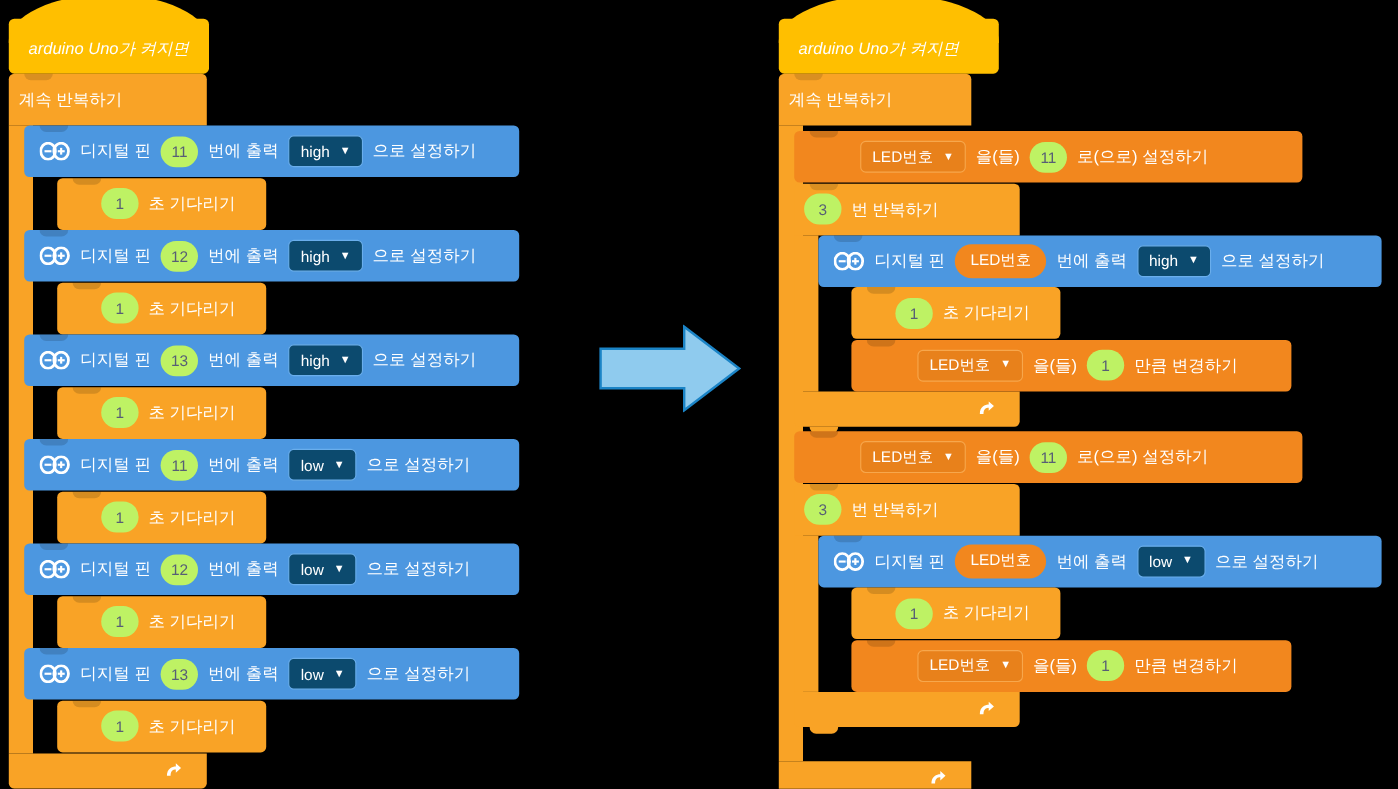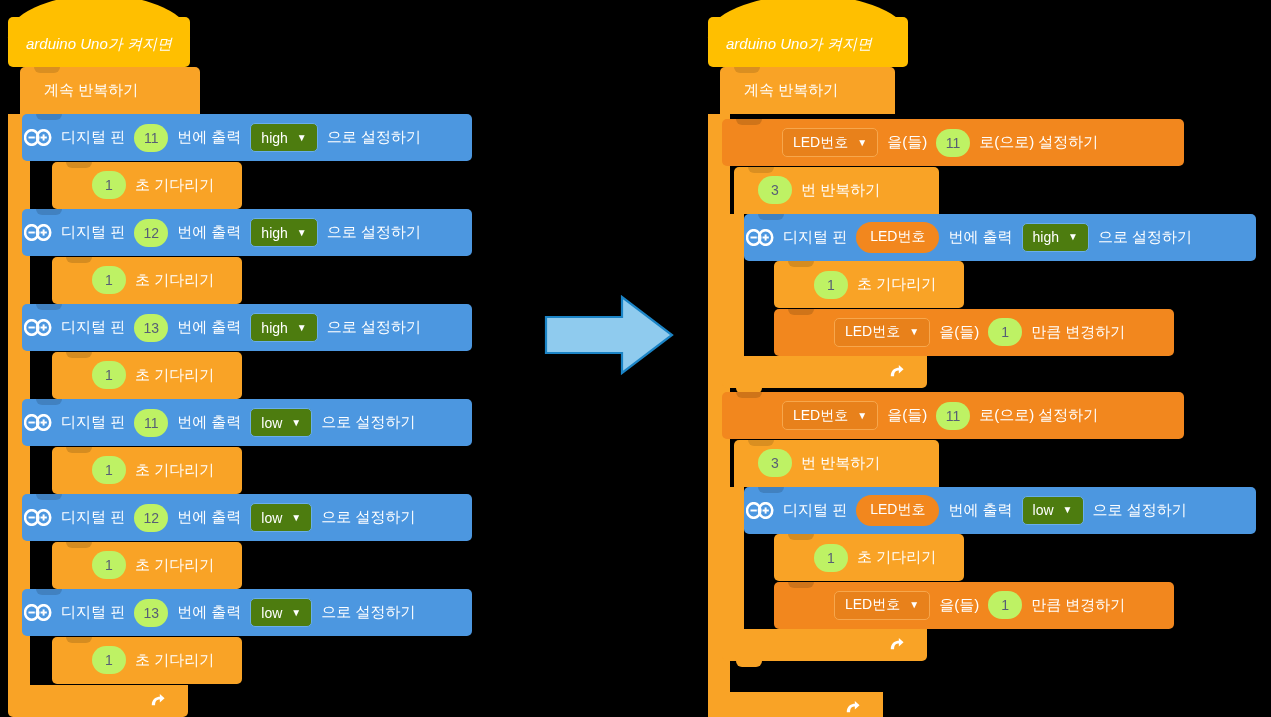--- a/index.html
+++ b/index.html
@@ -13,21 +13,21 @@
 
   
   .blk{
     position:absolute;
     display:flex; align-items:center;
     color:#fff;
     font-size:15px;
     white-space:nowrap;
     border-radius:5px;
   }
-  .blk.cmd{ height:47px; padding:0 2px; gap:9px; }
+  .blk.cmd{ height:47px; padding:0 14px; gap:9px; }
 
   
   .blk.cmd::before{
     content:""; position:absolute; left:14px; top:0;
     width:26px; height:6px; border-radius:0 0 7px 7px;
     background:rgba(0,0,0,.14);
   }
 
   .c-blue  { background:#4C97E0; }
   .c-orange{ background:#F9A326; }
@@ -47,24 +47,24 @@
     position:absolute; left:0; top:-22px;
     width:100%; height:44px;
     background:#FFBF00;
     border-radius:52% 52% 0 0 / 100% 100% 0 0;
   }
   .hat .txt{ position:relative; z-index:2; }
 
   
   .cwrap{ position:absolute; }
   .cwrap .c-top{
-    position:absolute; left:12px; top:0;
+    position:absolute; left:0; top:0;
     height:47px; border-radius:5px 5px 0 0;
     display:flex; align-items:center; gap:9px;
-    padding:0 24px; color:#fff; font-size:15px; white-space:nowrap;
+    padding:0 9px; color:#fff; font-size:15px; white-space:nowrap;
   }
   .cwrap .c-top::before{
     content:""; position:absolute; left:14px; top:0;
     width:26px; height:6px; border-radius:0 0 7px 7px;
     background:rgba(0,0,0,.12);
   }
   .cwrap .c-arm{ position:absolute; left:0; width:22px; }
   .cwrap .c-bot{
     position:absolute; left:0;
     height:32px; border-radius:0 0 5px 5px;
@@ -82,21 +82,21 @@
     display:inline-flex; align-items:center; justify-content:center;
     min-width:34px; height:28px; padding:0 9px;
     background:#bef264; color:#575E75;
     border-radius:16px; font-size:14px;
   }
   .drop{
     display:inline-flex; align-items:center; gap:9px;
     height:29px; padding:0 10px;
     border-radius:5px; font-size:14px; color:#fff;
   }
-  .drop.on-blue{ background:#4d7c0f; border:1px solid #6AAEEC; }
+  .drop.on-blue{ background:#0c4a6e; border:1px solid #6AAEEC; }
   .drop.on-orange{ background:#E8811B; border:1px solid #F7A74C; }
   .drop .car{ font-size:10px; line-height:1; }
   .varpill{
     display:inline-flex; align-items:center; justify-content:center;
     height:31px; padding:0 14px;
     background:#F2871E; color:#fff;
     border-radius:16px; font-size:14px;
   }
 
   

